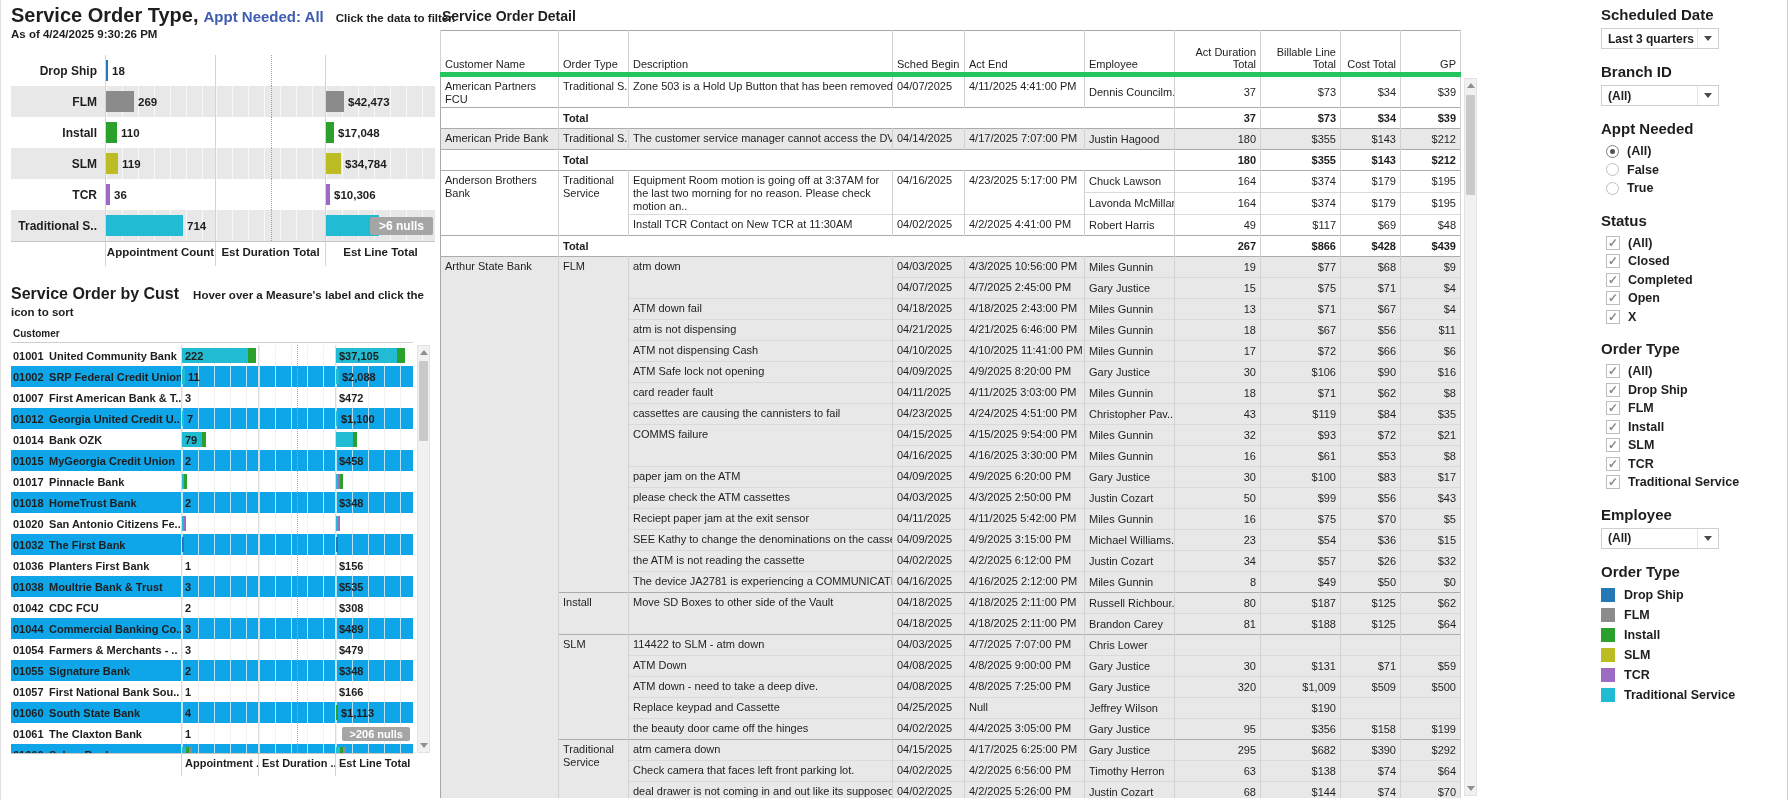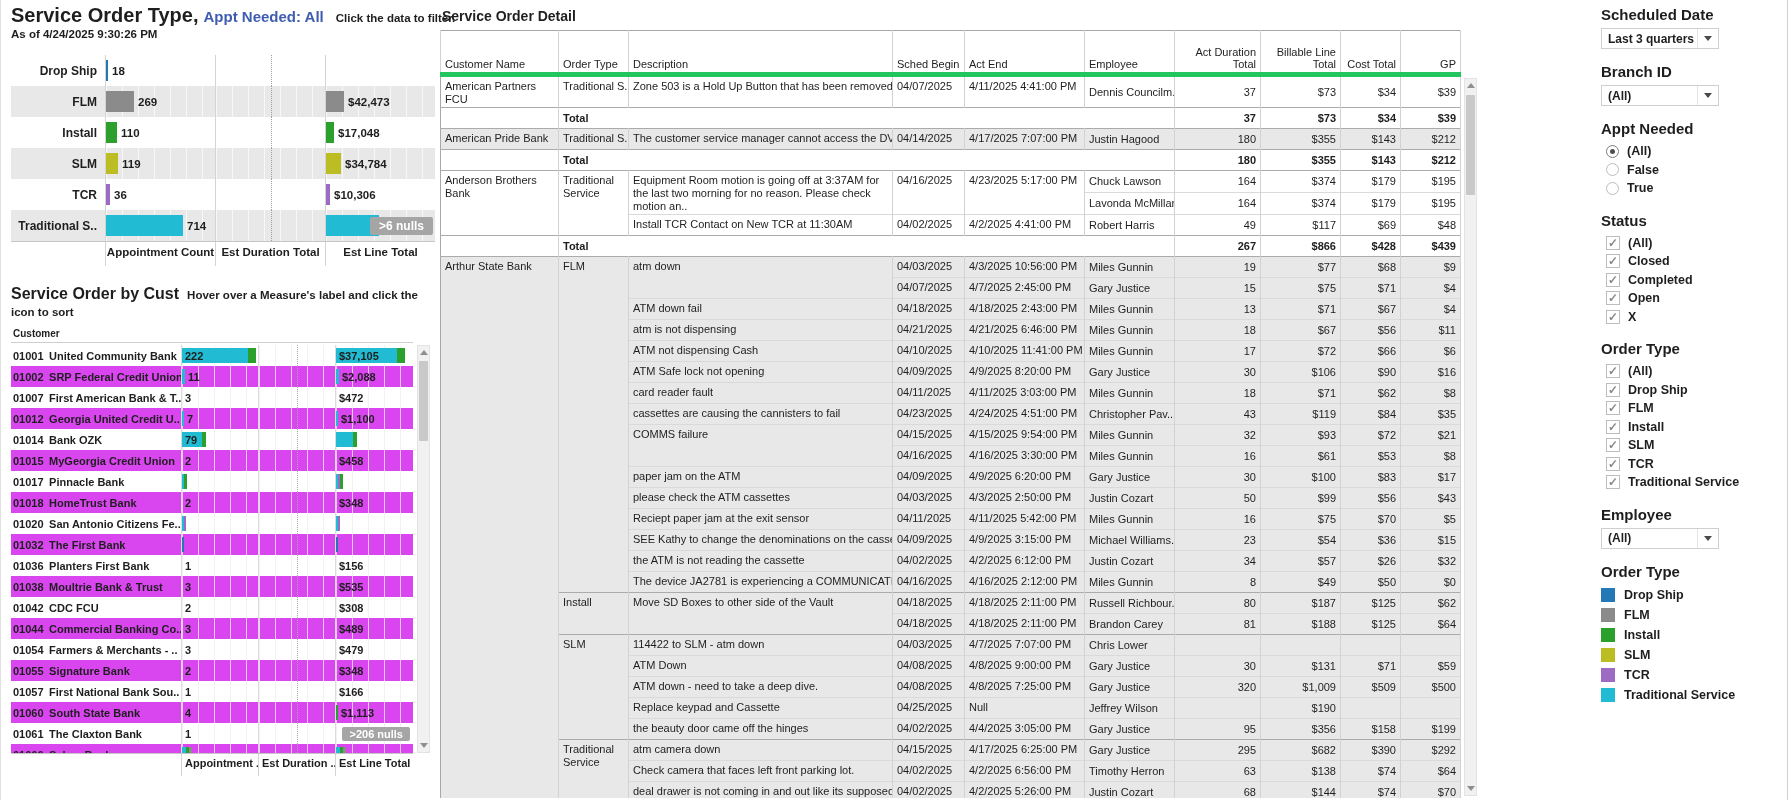--- a/index.html
+++ b/index.html
@@ -30,27 +30,27 @@
   .nulls{position:absolute;right:2px;top:50%;transform:translateY(-50%);background:#a5a5a5;color:#fff;
          font-weight:700;font-size:12px;padding:2px 9px;border-radius:2px;white-space:nowrap;}
   .otp-footer{position:absolute;top:237px;left:0;width:424px;height:24px;border-top:1px solid #c6c6c6;display:flex;}
   .otp-footer .spacer{width:94px;flex:none;}
   .otp-footer .fcell{width:110px;flex:none;border-left:1px solid #d4d4d4;box-sizing:border-box;
                      text-align:center;font-weight:700;font-size:11.5px;padding-top:4px;}
 
   
   #cust{position:absolute;left:10px;top:286px;width:424px;height:510px;}
   .cust-titleblock{width:420px;line-height:16px;}
-  .cust-title{font-size:16px;font-weight:700;margin-right:8px;text-align:center;}
+  .cust-title{font-size:16px;font-weight:700;margin-right:14px;text-align:center;}
   .cust-hint{font-size:11.5px;font-weight:700;}
   .cust-colhead{position:absolute;top:40px;left:0;width:402px;font-size:10px;font-weight:700;
                 padding:2px 0 3px 2px;border-bottom:1px solid #cfcfcf;box-sizing:border-box;}
   #cust-rows{position:absolute;top:59px;left:0;width:402px;height:408px;overflow:hidden;}
   .cust-row{display:flex;height:21px;align-items:center;font-size:11px;}
-  .cust-row.band{background:#d946ef;}
+  .cust-row.band{background:#0ea5e9;}
   .cust-label{width:170px;flex:none;padding-left:2px;font-weight:700;white-space:nowrap;overflow:hidden;box-sizing:border-box;}
   .cust-cell{width:77px;height:100%;position:relative;border-left:1px solid #dcdcdc;box-sizing:border-box;
              display:flex;align-items:center;flex:none;
              background-image:repeating-linear-gradient(90deg,rgba(0,0,0,.05) 0 1px,transparent 1px 16px);}
   .band .cust-cell{background-image:repeating-linear-gradient(90deg,rgba(255,255,255,.7) 0 1px,transparent 1px 16px);}
   .cust-cell.dur::after{content:"";position:absolute;left:50%;top:0;bottom:0;border-left:1px dotted #a8a8a8;}
   .cust-cell .inval{position:absolute;left:3px;font-weight:700;font-size:11px;}
   .cust-cell .val{font-size:11px;margin-left:3px;}
   .cust-footer{position:absolute;top:467px;left:0;width:402px;height:22px;border-top:1px solid #c6c6c6;display:flex;}
   .cust-footer .spacer{width:170px;flex:none;}

